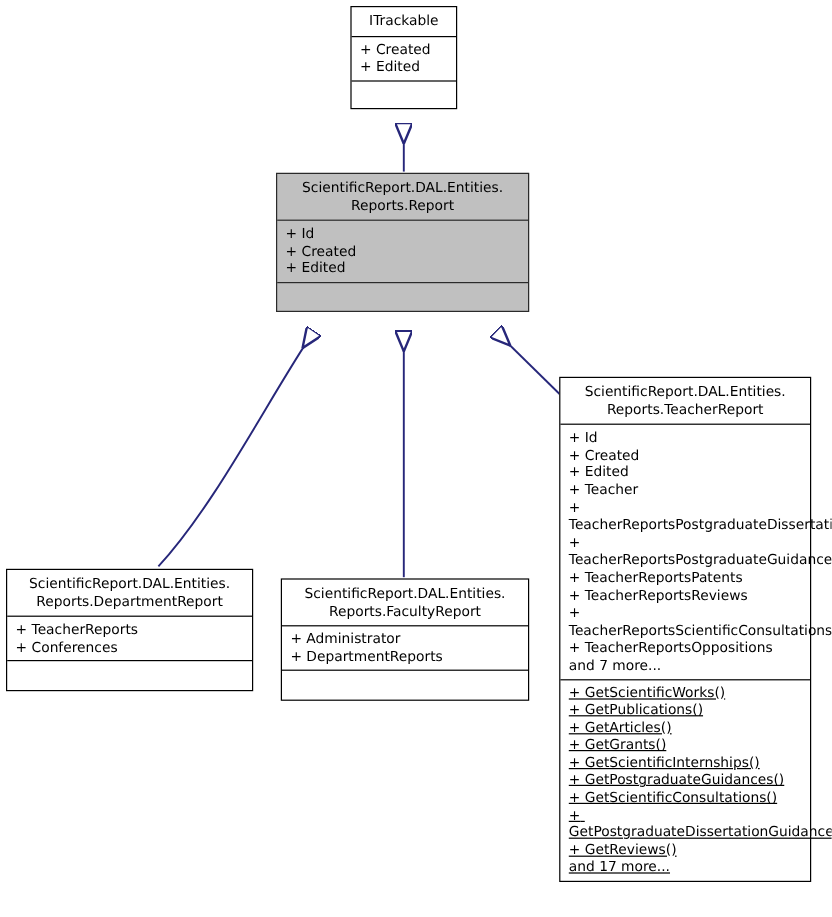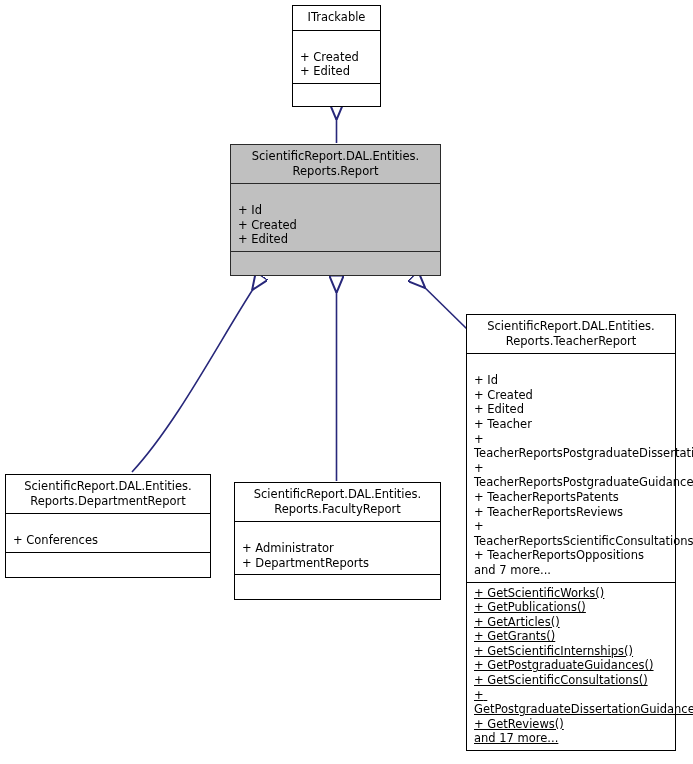--- a/index.html
+++ b/index.html
@@ -49,21 +49,20 @@
     padding: 4px 4px 5px 4px;
     border-bottom: 1px solid #000000;
     white-space: pre-line;
   }
   .uml-class.highlight .cmp-name {
     border-bottom: 1px solid #2a2a2a;
   }
   .cmp-attrs {
     border-bottom: 1px solid #000000;
     padding-left: 7px;
-    margin-top: 16px;
   }
   .uml-class.highlight .cmp-attrs {
     border-bottom: 1px solid #2a2a2a;
   }
   .cmp-ops {
     padding-left: 7px;
     text-decoration: underline;
   }
   .member {
     white-space: pre-wrap;
@@ -133,20 +132,21 @@
       <div class="member">+ Created</div>
       <div class="member">+ Edited</div>
     </div>
     <div class="cmp cmp-ops cmp-empty"></div>
   </div>
 
   <div class="uml-class" id="node-departmentreport">
     <div class="cmp cmp-name">ScientificReport.DAL.Entities.
 Reports.DepartmentReport</div>
     <div class="cmp cmp-attrs">
+      <div class="member">+ TeacherReports</div>
       <div class="member">+ Conferences</div>
     </div>
     <div class="cmp cmp-ops cmp-empty"></div>
   </div>
 
   <div class="uml-class" id="node-facultyreport">
     <div class="cmp cmp-name">ScientificReport.DAL.Entities.
 Reports.FacultyReport</div>
     <div class="cmp cmp-attrs">
       <div class="member">+ Administrator</div>

